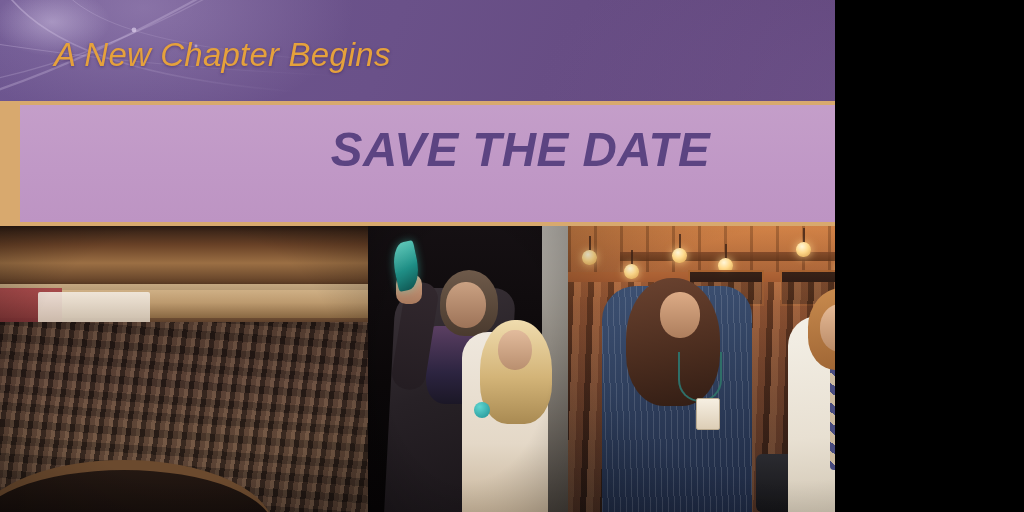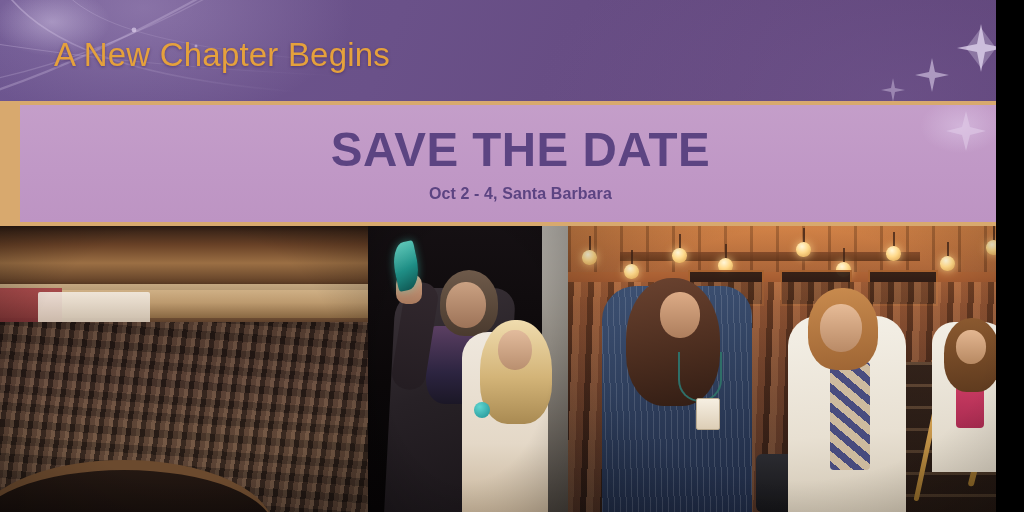--- a/index.html
+++ b/index.html
@@ -1,19 +1,19 @@
 <!DOCTYPE html>
 <html><head>
 <meta charset="utf-8">
 <style>
   * { margin:0; padding:0; box-sizing:border-box; }
   html,body { width:1024px; height:512px; overflow:hidden; background:#000; }
   body { font-family:"Liberation Sans", sans-serif; }
 
-  .banner { position:relative; width:996px; height:512px; overflow:hidden; }
+  .banner { position:relative; width:835px; height:512px; overflow:hidden;font-style:italic; }
 
   
   .header {
     position:absolute; left:0; top:0; width:1024px; height:101px;
     background:
       radial-gradient(ellipse 340px 190px at 14% 8%, rgba(205,185,225,.30) 0%, rgba(205,185,225,0) 62%),
       radial-gradient(ellipse 520px 260px at 88% 96%, rgba(120,92,150,.40) 0%, rgba(120,92,150,0) 70%),
       linear-gradient(112deg, #6d5690 0%, #6a5189 38%, #64497f 72%, #5e4478 100%);
     overflow:hidden;
   }
@@ -322,21 +322,20 @@
     <div class="date-band-inner">
 
       <svg class="band-stars" width="1018" height="117" viewBox="0 0 1018 117">
         <g fill="#e2cdea" opacity="0.55">
           <path d="M 946 6 L 950 22 L 966 26 L 950 30 L 946 46 L 942 30 L 926 26 L 942 22 Z"></path>
           <path d="M 1004 10 L 1006 20 L 1016 22 L 1006 24 L 1004 34 L 1002 24 L 992 22 L 1002 20 Z" opacity="0.7"></path>
         </g>
       </svg>
 
       <div class="save-title">SAVE THE DATE</div>
-      <div class="save-sub">Oct 2 - 4, Santa Barbara</div>
     </div>
   </div>
 
   <div class="photos">
 
     <div class="photo p1">
       <div class="p1-bg"></div>
       <div class="p1-balconyfront"></div>
       <div class="p1-prosc"></div>
       <div class="p1-stage-red"></div>

